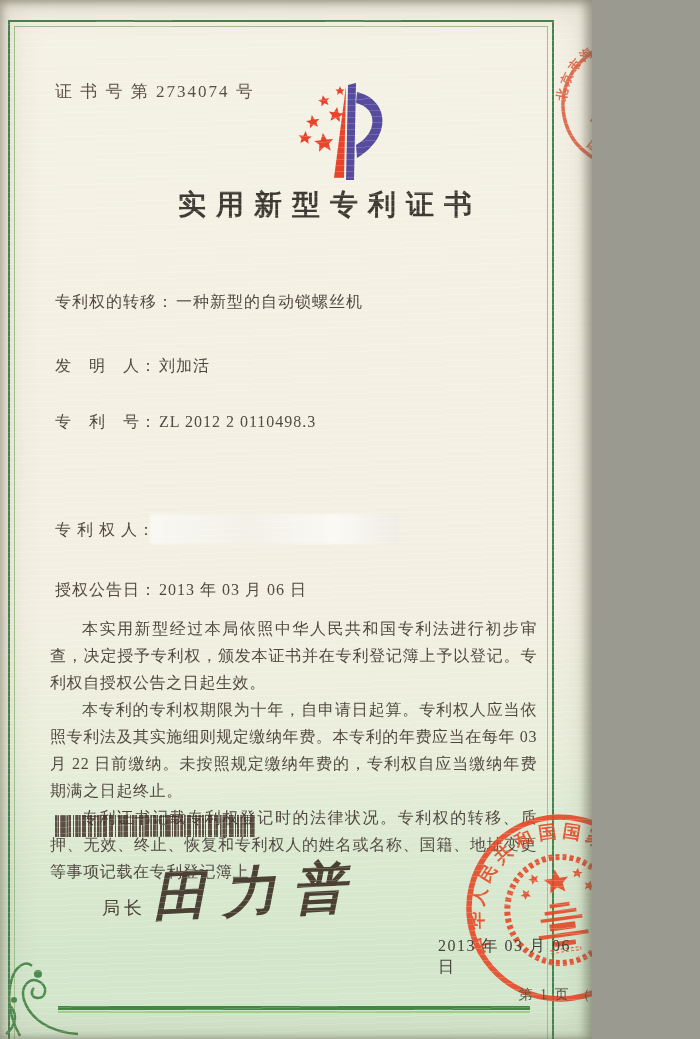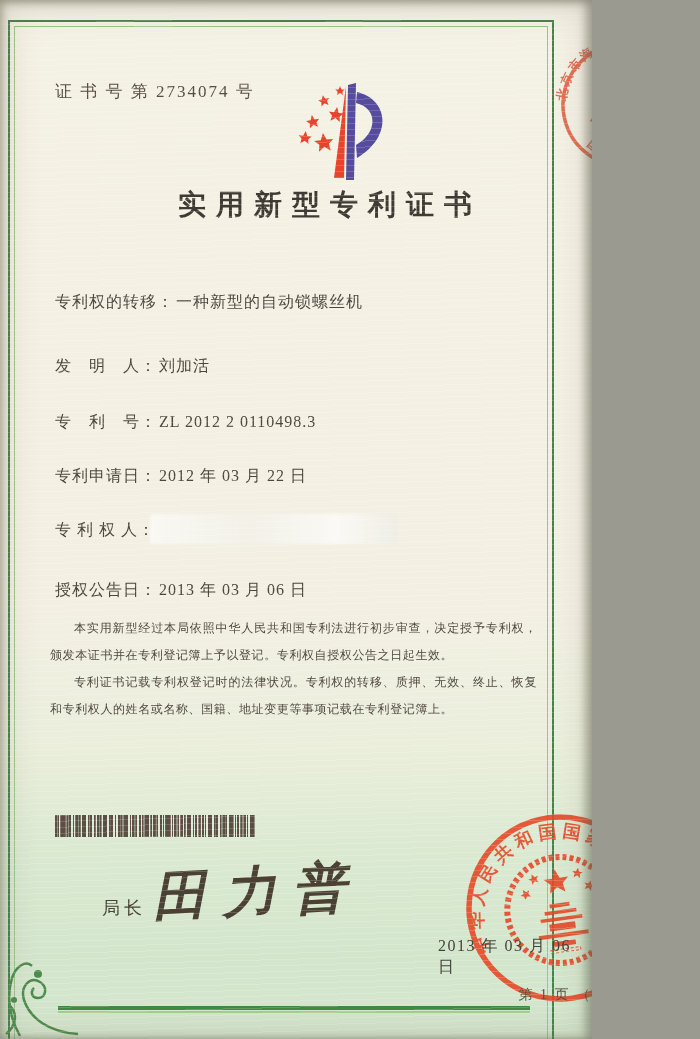--- a/index.html
+++ b/index.html
@@ -19,21 +19,21 @@
     border:1px solid #9dc289;border-bottom:none;}
   .cert-number{position:absolute;left:55px;top:80px;font-size:17px;letter-spacing:2px;color:#574f42;}
   .logo{position:absolute;left:278px;top:82px;width:140px;height:102px;}
   .title{position:absolute;left:0;top:186px;width:660px;text-align:center;
     font-size:28px;font-weight:700;letter-spacing:10px;color:#3f3a33;}
   .field{position:absolute;left:55px;font-size:16px;letter-spacing:1px;color:#4e473d;white-space:nowrap;}
   .fvalue{margin-left:2px;}
   .redaction{position:absolute;left:150px;top:514px;width:248px;height:30px;border-radius:2px;
     background:linear-gradient(90deg,rgba(249,248,243,.95) 0%,rgba(242,240,232,.85) 40%,rgba(250,249,245,.95) 75%,rgba(238,236,228,.8) 100%);
     filter:blur(1.2px);}
-  .body-text{position:absolute;left:50px;right:55px;top:615px;font-size:12px;line-height:27px;
+  .body-text{position:absolute;left:50px;right:55px;top:615px;font-size:16px;line-height:27px;
     letter-spacing:.6px;text-align:justify;color:#4e473d;}
   .body-text p{margin:0;text-indent:2em;}
   .barcode{position:absolute;left:55px;top:815px;width:200px;height:22px;opacity:.85;
     background-image:
       repeating-linear-gradient(90deg,#45332b 0 1px,transparent 1px 3px),
       repeating-linear-gradient(90deg,#45332b 0 2px,transparent 2px 7px),
       repeating-linear-gradient(90deg,rgba(69,51,43,.75) 0 1px,transparent 1px 5px),
       repeating-linear-gradient(90deg,rgba(69,51,43,.6) 0 3px,transparent 3px 11px);}
   .sig-title{position:absolute;left:102px;top:896px;font-size:18px;letter-spacing:4px;color:#4a4336;}
   .sig-name{position:absolute;left:152px;top:856px;font-size:54px;font-style:italic;font-weight:600;
@@ -98,33 +98,31 @@
 
   <div class="field" style="top:292px">
     <span>专利权的转移：</span><span class="fvalue">一种新型的自动锁螺丝机</span>
   </div>
   <div class="field" style="top:356px">
     <span>发　明　人：</span><span class="fvalue">刘加活</span>
   </div>
   <div class="field" style="top:412px">
     <span>专　利　号：</span><span class="fvalue">ZL 2012 2 0110498.3</span>
   </div>
-  <div class="field" style="top:466px">
-    <span>专利申请日：</span><span class="fvalue">2012 年 03 月 22 日</span>
-  </div>
   <div class="field" style="top:520px">
     <span>专 利 权 人：</span>
   </div>
   <div class="redaction"></div>
   <div class="field" style="top:580px">
     <span>授权公告日：</span><span class="fvalue">2013 年 03 月 06 日</span>
   </div>
 
   <div class="body-text">
     <p>本实用新型经过本局依照中华人民共和国专利法进行初步审查，决定授予专利权，颁发本证书并在专利登记簿上予以登记。专利权自授权公告之日起生效。</p>
+    <p>本专利的专利权期限为十年，自申请日起算。专利权人应当依照专利法及其实施细则规定缴纳年费。本专利的年费应当在每年 03 月 22 日前缴纳。未按照规定缴纳年费的，专利权自应当缴纳年费期满之日起终止。</p>
     <p>专利证书记载专利权登记时的法律状况。专利权的转移、质押、无效、终止、恢复和专利权人的姓名或名称、国籍、地址变更等事项记载在专利登记簿上。</p>
   </div>
 
   <div class="barcode"></div>
 
   <div class="sig-title">局长</div>
   <div class="sig-name">田力普</div>
 
   <svg class="seal" viewBox="0 0 232 232">
     <g transform="rotate(-8 116 116)" opacity="0.9">

